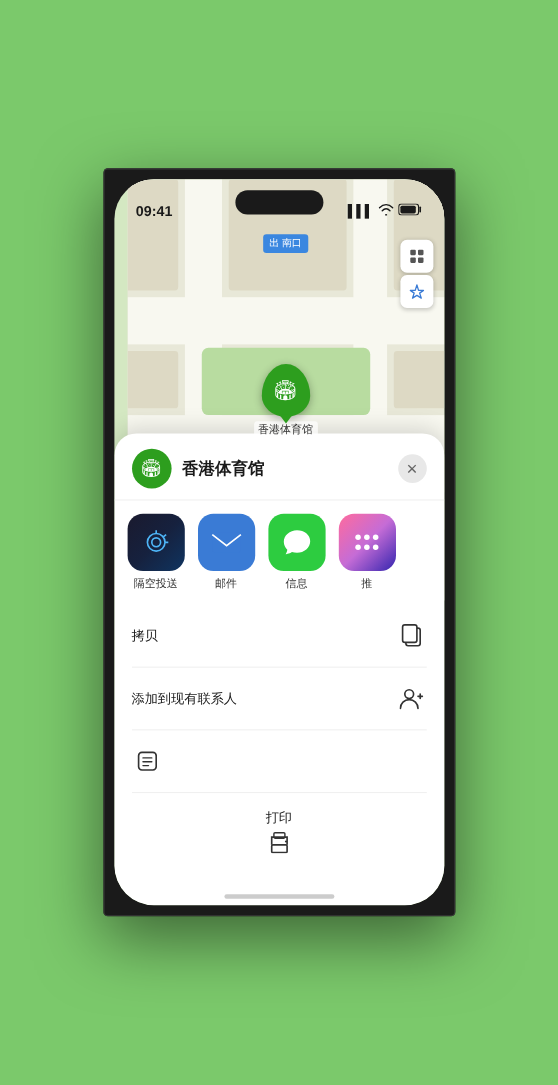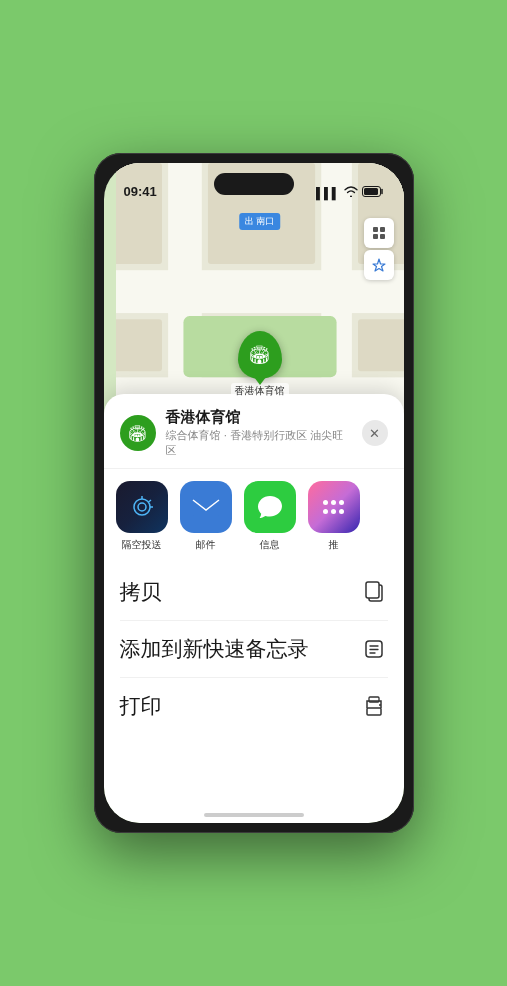--- a/index.html
+++ b/index.html
@@ -10,21 +10,21 @@
       justify-content: center;
       align-items: center;
       min-height: 100vh;
       font-family: -apple-system, 'PingFang SC', 'Helvetica Neue', sans-serif;
     }
 
     .phone-frame {
       width: 320px;
       height: 680px;
       background: #1a1a1a;
-      border-radius: 27px;
+      border-radius: 4px;
       padding: 10px;
       box-shadow: 0 20px 60px rgba(0,0,0,0.5), inset 0 0 0 1px #3a3a3a;
       position: relative;
     }
 
     .phone-screen {
       width: 100%;
       height: 100%;
       background: #d4e8c2;
       border-radius: 36px;
@@ -350,24 +350,25 @@
     .action-item {
       display: flex;
       align-items: center;
       justify-content: space-between;
       padding: 14px 0;
       border-bottom: 1px solid #f0f0f0;
     }
 
     .action-item:last-child {
       border-bottom: none;
+      flex-direction: column;
     }
 
     .action-label {
-      font-size: 21px;
+      font-size: 12px;
       color: #1a1a1a;
     }
 
     .action-icon {
       width: 28px;
       height: 28px;
       display: flex;
       align-items: center;
       justify-content: center;
       font-size: 18px;
@@ -474,21 +475,20 @@
         </div>
       </div>
     </div>
 
     <div class="bottom-sheet">
 
       <div class="sheet-header">
         <div class="venue-icon-small">🏟</div>
         <div class="venue-info">
           <div class="venue-title">香港体育馆</div>
-          <div class="venue-subtitle">综合体育馆 · 香港特别行政区 油尖旺区</div>
         </div>
         <div class="close-btn">
           <span>✕</span>
         </div>
       </div>
 
       <div class="share-options">
 
         <div class="share-item">
           <div class="share-icon airdrop">
@@ -547,23 +547,33 @@
           <span class="action-label">拷贝</span>
           <div class="action-icon">
             <svg width="20" height="22" viewBox="0 0 20 22">
               <rect x="5" y="4" width="13" height="16" rx="2" fill="none" stroke="#333" stroke-width="1.5"></rect>
               <rect x="2" y="1" width="13" height="16" rx="2" fill="white" stroke="#333" stroke-width="1.5"></rect>
             </svg>
           </div>
         </div>
 
 
-
         <div class="action-item">
-          <span class="action-label">添加到新快速备忘录</span>
+          <span class="action-label">添加到现有联系人</span>
+          <div class="action-icon">
+            <svg width="22" height="22" viewBox="0 0 22 22">
+              <circle cx="9" cy="7" r="4" fill="none" stroke="#333" stroke-width="1.5"></circle>
+              <path d="M1 20c0-4.4 3.6-8 8-8s8 3.6 8 8" stroke="#333" stroke-width="1.5" fill="none" stroke-linecap="round"></path>
+              <line x1="17" y1="9" x2="21" y2="9" stroke="#333" stroke-width="1.5" stroke-linecap="round"></line>
+              <line x1="19" y1="7" x2="19" y2="11" stroke="#333" stroke-width="1.5" stroke-linecap="round"></line>
+            </svg>
+          </div>
+        </div>
+
+        <div class="action-item">
           <div class="action-icon">
             <svg width="20" height="20" viewBox="0 0 20 20">
               <rect x="2" y="2" width="16" height="16" rx="3" fill="none" stroke="#333" stroke-width="1.5"></rect>
               <line x1="6" y1="7" x2="14" y2="7" stroke="#333" stroke-width="1.3" stroke-linecap="round"></line>
               <line x1="6" y1="10.5" x2="14" y2="10.5" stroke="#333" stroke-width="1.3" stroke-linecap="round"></line>
               <line x1="6" y1="14" x2="11" y2="14" stroke="#333" stroke-width="1.3" stroke-linecap="round"></line>
             </svg>
           </div>
         </div>
 

